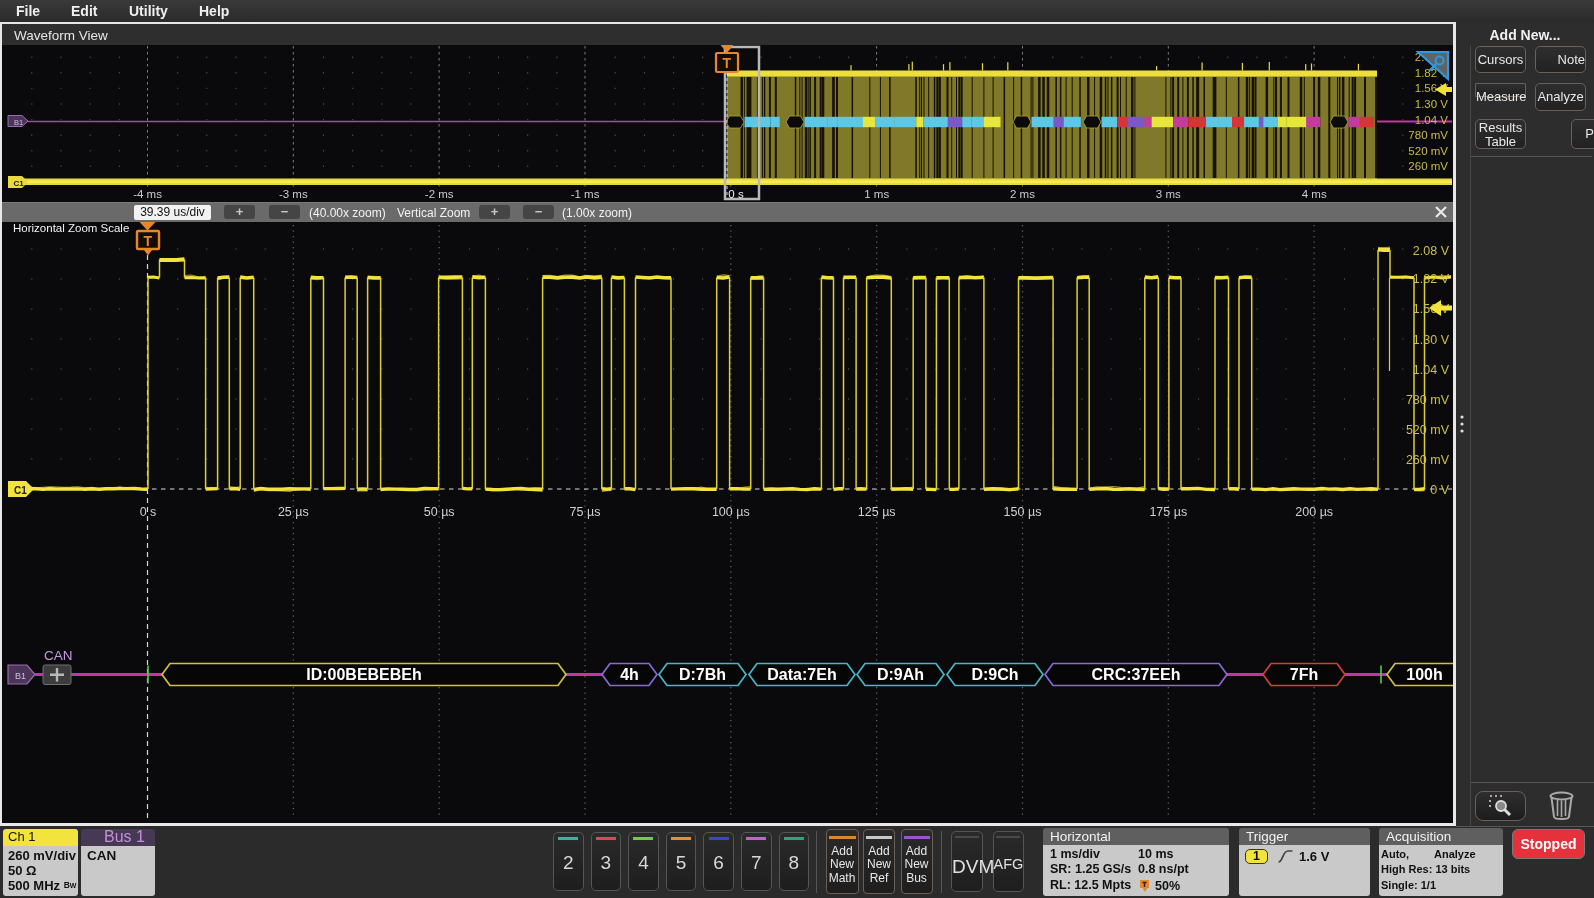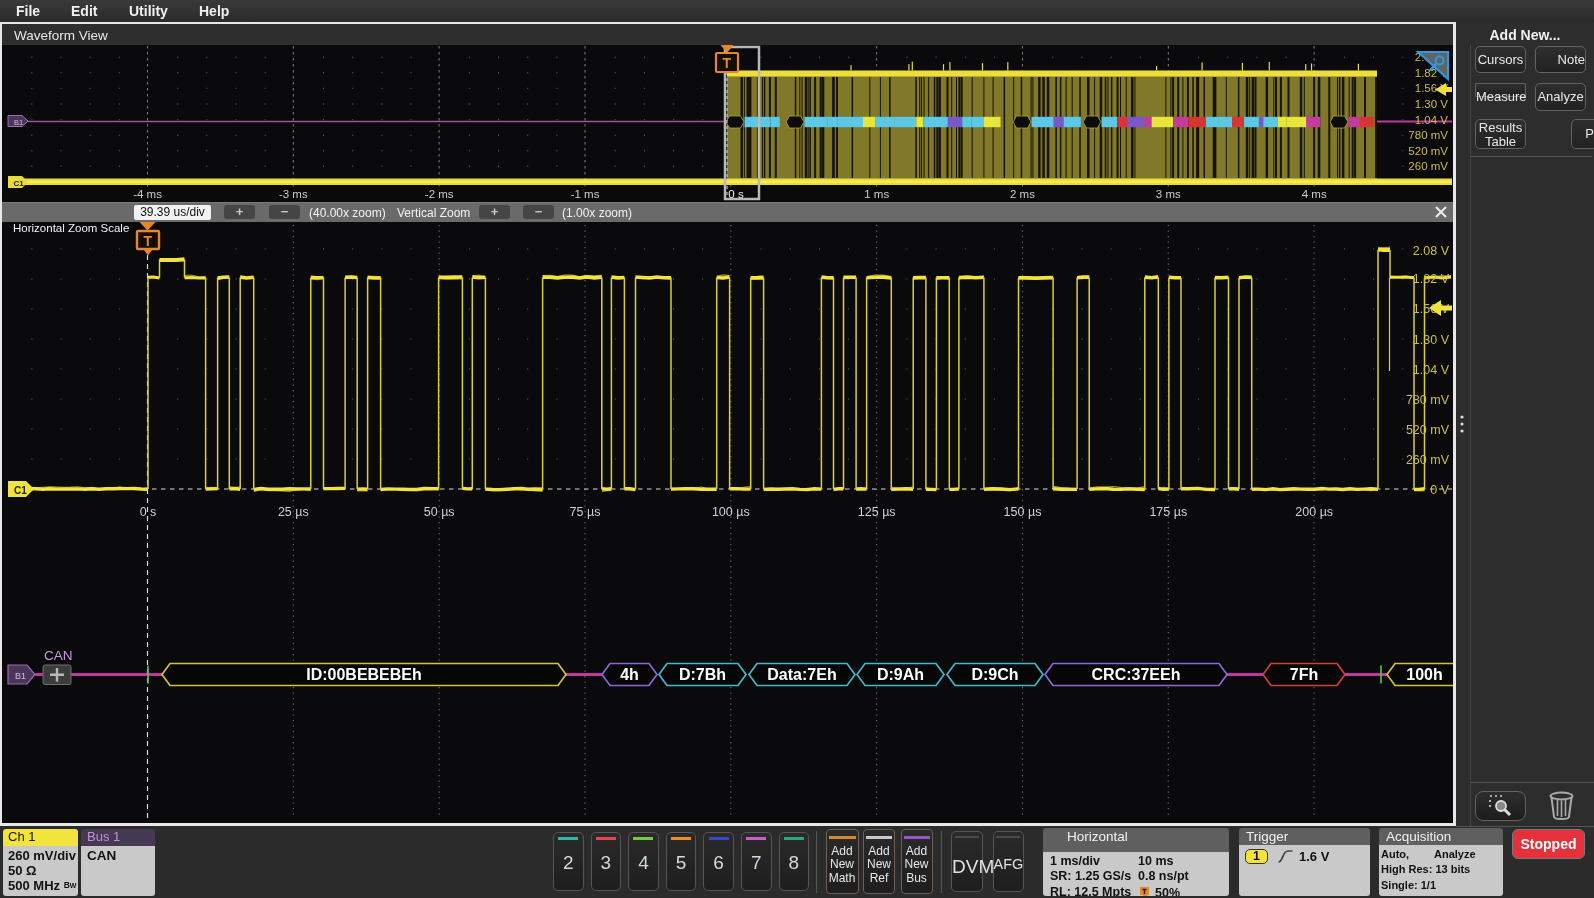--- a/index.html
+++ b/index.html
@@ -514,21 +514,21 @@
 <ellipse cx="13.5" cy="5" rx="11" ry="3.4" fill="none" stroke="#aaa" stroke-width="2"></ellipse>
 <path d="M3.5 6.5L6 25.5q0 2.5 7.5 2.5t7.5-2.5L23.5 6.5" fill="none" stroke="#aaa" stroke-width="2"></path>
 <path d="M9.5 9v16M13.5 9.5v16.5M17.5 9v16" stroke="#aaa" stroke-width="1.6"></path>
 </svg>
 <div class="abs" style="left:0;top:827px;width:1594px;height:71px;background:#2b2b2b;"></div>
 <div class="abs" style="left:3px;top:829px;width:75px;height:67px;border-radius:3px;overflow:hidden;">
 <div style="height:16.5px;background:#f2e43c;color:#111;font-size:13px;padding-left:5px;line-height:16px;">Ch 1</div>
 <div style="height:50.5px;background:#c9c9c9;color:#111;font-size:13px;font-weight:bold;padding-left:5px;line-height:15.4px;padding-top:2px;white-space:nowrap;">260 mV/div<br>50 Ω<br>500 MHz <span style="font-size:8.5px;vertical-align:2px;">B<span style="font-size:7px;">W</span></span></div>
 </div>
 <div class="abs" style="left:81px;top:829px;width:74px;height:67px;border-radius:3px;overflow:hidden;">
-<div style="height:16.5px;background:#453953;color:#c490d8;font-size:13px;padding-left:6px;line-height:16px;">Bus 1</div>
+<div style="height:16.5px;background:#453953;color:#c490d8;font-size:16px;padding-left:23px;line-height:16px;">Bus 1</div>
 <div style="height:50.5px;background:#c9c9c9;color:#111;font-size:13.5px;font-weight:bold;padding-left:6px;line-height:15.2px;padding-top:2px;">CAN</div>
 </div>
 <div class="abs" style="left:553.0px;top:832px;width:30.5px;height:59px;background:linear-gradient(#2a2a2a,#1e1e1e);border:1px solid #555;border-radius:5px;">
 <div style="width:20px;height:3px;background:#2fb8a8;margin:4px auto 0;"></div>
 <div style="text-align:center;font-size:19px;color:#d8d8d8;margin-top:12px;">2</div>
   </div>
 <div class="abs" style="left:590.6px;top:832px;width:30.5px;height:59px;background:linear-gradient(#2a2a2a,#1e1e1e);border:1px solid #555;border-radius:5px;">
 <div style="width:20px;height:3px;background:#e04858;margin:4px auto 0;"></div>
 <div style="text-align:center;font-size:19px;color:#d8d8d8;margin-top:12px;">3</div>
   </div>
@@ -568,21 +568,21 @@
   </div>
 <div class="abs" style="left:951px;top:831px;width:31.5px;height:61px;background:linear-gradient(#2a2a2a,#1e1e1e);border:1px solid #555;border-radius:5px;">
 <div style="width:24px;height:2px;background:#4a4a4a;margin:4px auto 0;"></div>
 <div style="text-align:center;font-size:19px;color:#e0e0e0;margin-top:18px;">DVM</div>
   </div>
 <div class="abs" style="left:992.5px;top:831px;width:31.5px;height:61px;background:linear-gradient(#2a2a2a,#1e1e1e);border:1px solid #555;border-radius:5px;">
 <div style="width:24px;height:2px;background:#4a4a4a;margin:4px auto 0;"></div>
 <div style="text-align:center;font-size:14.5px;color:#e0e0e0;margin-top:18px;">AFG</div>
   </div>
 <div class="abs" style="left:1043px;top:828px;width:186px;height:67.5px;border-radius:3px;overflow:hidden;">
-<div style="height:24px;background:#5f5f5f;color:#f2f2f2;font-size:13.5px;padding-left:24px;line-height:17px;">Horizontal</div>
+<div style="height:17px;background:#5f5f5f;color:#f2f2f2;font-size:13.5px;padding-left:7px;line-height:17px;">Horizontal</div>
 <div style="height:50.5px;background:#c9c9c9;color:#111;font-size:12.5px;font-weight:bold;position:relative;">
 <div style="position:absolute;left:7px;top:2px;line-height:15.4px;white-space:nowrap;">1 ms/div<br>SR: 1.25 GS/s<br>RL: 12.5 Mpts</div>
 <div style="position:absolute;left:95px;top:2px;line-height:15.4px;white-space:nowrap;">10 ms<br>0.8 ns/pt</div>
 <div style="position:absolute;left:112px;top:33.5px;">50%</div>
 <svg style="position:absolute;left:96px;top:34px" width="12" height="13">
         <rect x="1" y="1" width="9" height="8" fill="#e8872a"></rect>
         <path d="M3.5 9l2.5 4 2.5-4z" fill="#e8872a"></path>
         <path d="M3.5 3.5h4M5.5 3.5v4.5" stroke="#222" stroke-width="1.4"></path>
       </svg>
 </div>

